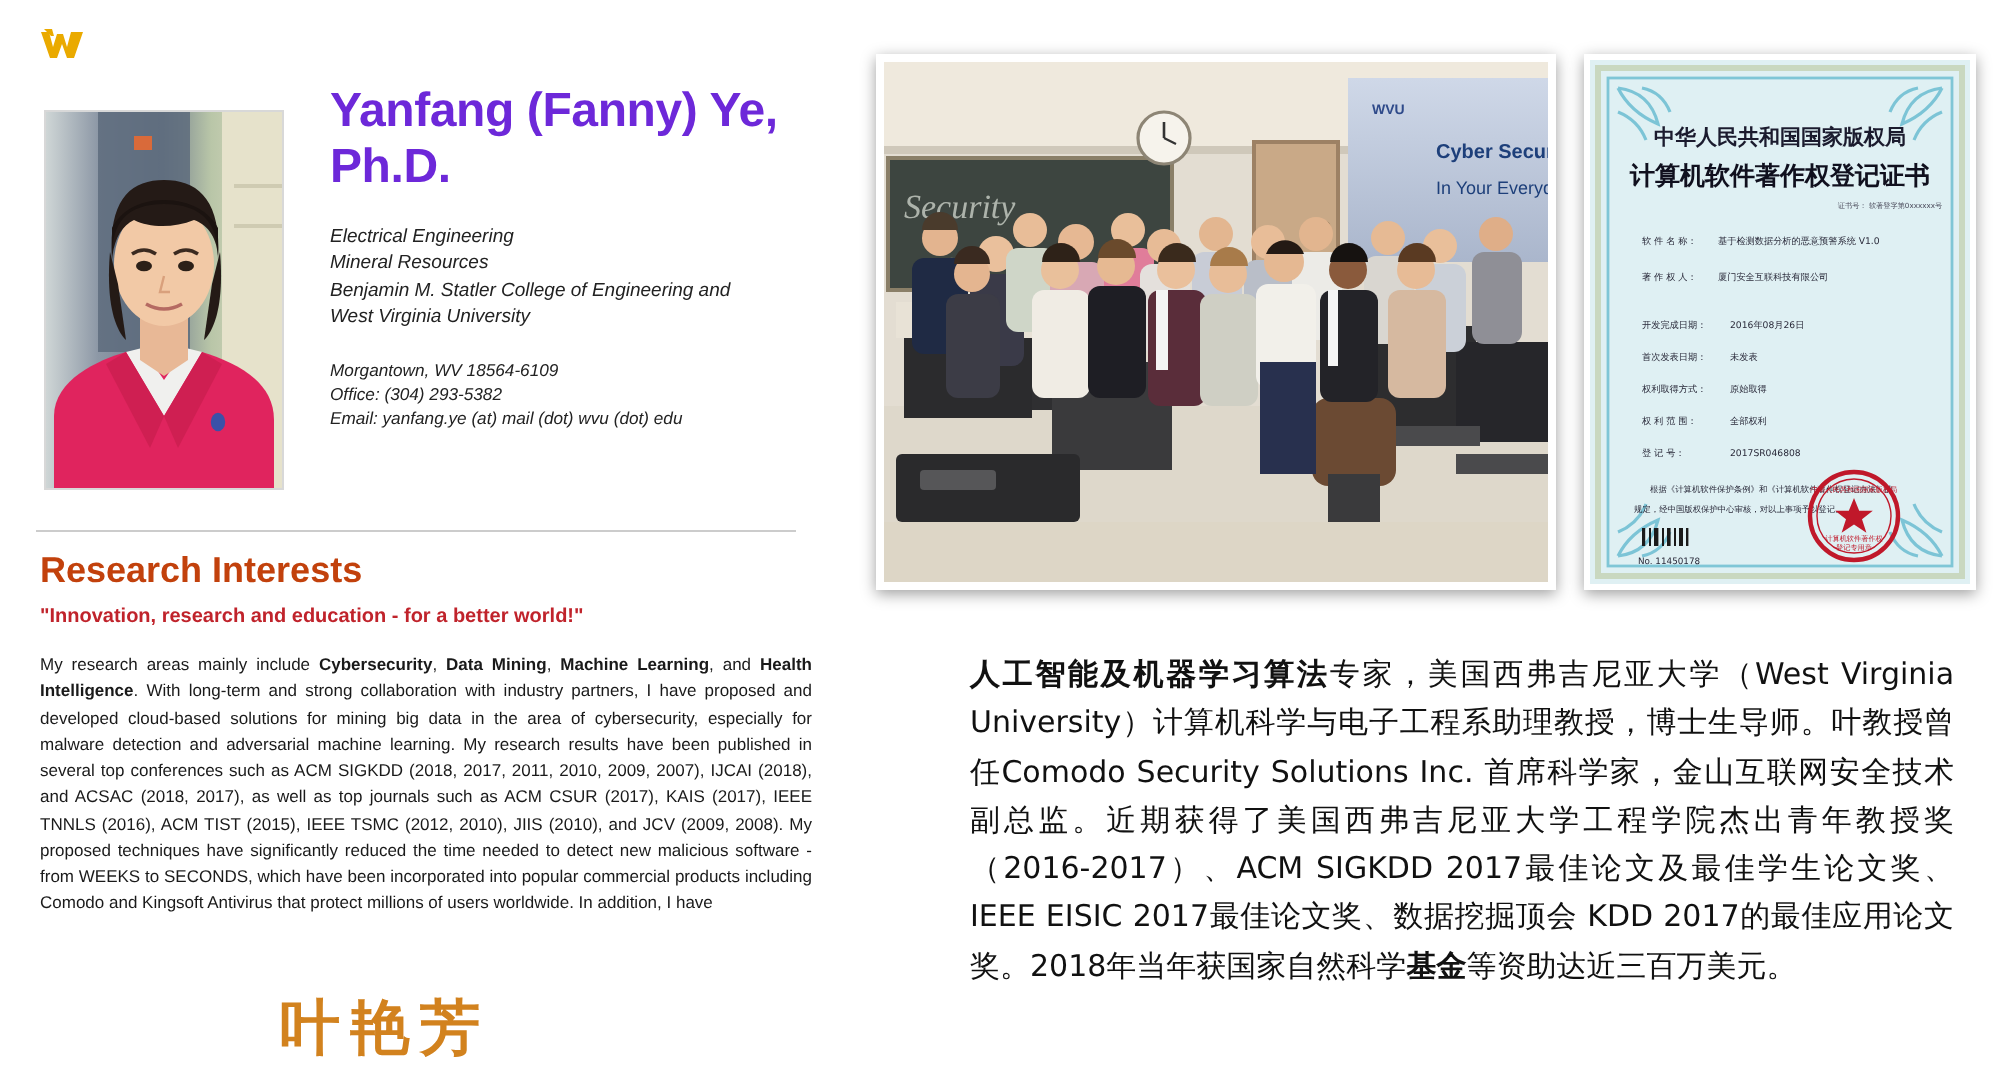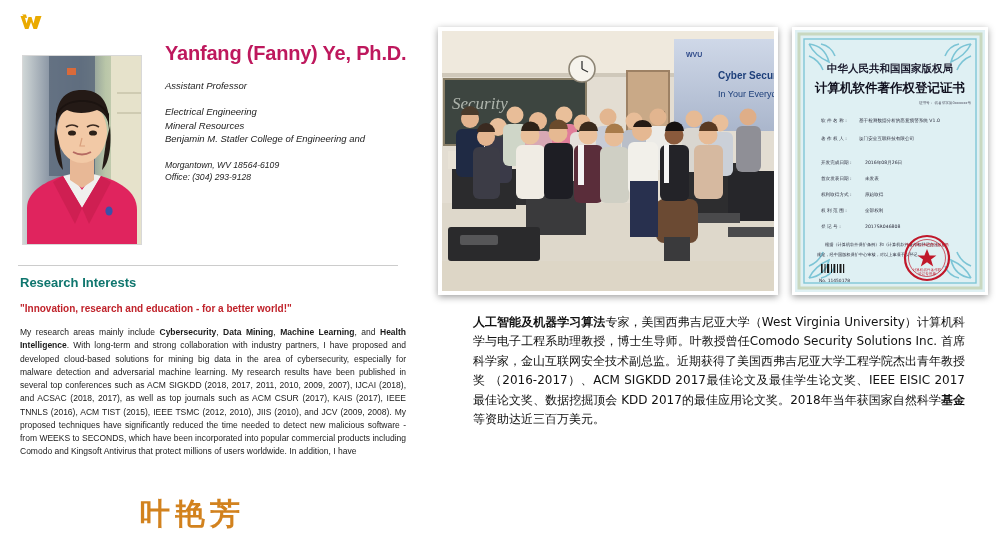--- a/index.html
+++ b/index.html
@@ -57,23 +57,23 @@
   }
   #portrait svg { display: block; width: 100%; height: 100%; }
 
   
   #name-block {
     position: absolute;
     left: 165px; top: 42px;
     width: 250px;
   }
   #person-name {
-    font-size: 20px;
+    font-size: 24px;
     font-weight: 700;
-    color: #be185d;
+    color: #6d28d9;
     line-height: 1.18;
     margin: 0;
     letter-spacing: -0.2px;
   }
   #person-title {
     font-style: italic;
     font-size: 9.5px;
     color: #222222;
     margin: 14px 0 0 0;
     line-height: 1.35;
@@ -100,23 +100,23 @@
     left: 18px; top: 265px;
     width: 380px;
     height: 1px;
     background: #cccccc;
   }
 
   
   #research-heading {
     position: absolute;
     left: 20px; top: 275px;
-    font-size: 13px;
+    font-size: 18px;
     font-weight: 700;
-    color: #0f766e;
+    color: #c2410c;
     margin: 0;
   }
   #research-quote {
     position: absolute;
     left: 20px; top: 303px;
     font-size: 10px;
     font-weight: 700;
     color: #c0232b;
     margin: 0;
   }
@@ -171,25 +171,25 @@
     box-sizing: border-box;
   }
   .photo-frame svg { display: block; width: 100%; height: 100%; }
 
   
   #chinese-bio {
     position: absolute;
     left: 48px; top: 313px;
     width: 492px;
     font-family: "DejaVu Sans", sans-serif;
-    font-size: 12px;
+    font-size: 15px;
     color: #111111;
     line-height: 1.62;
     text-align: justify;
-    margin: 0;
+    margin: 12px;
   }
   #chinese-bio b { font-weight: 700; }
 </style>
 </head>
 <body>
 
 <div id="left-column">
 
   <div id="wvu-logo">
     <span>
@@ -238,29 +238,30 @@
       <ellipse cx="49" cy="77" rx="4" ry="2.6" fill="#2c2018"></ellipse>
       <ellipse cx="70" cy="77" rx="4" ry="2.6" fill="#2c2018"></ellipse>
 
       <path d="M59 82 L57 90 L62 90" stroke="#d9a07c" stroke-width="1.2" fill="none"></path>
       <path d="M50 96 Q59 101 68 96" stroke="#b56a62" stroke-width="1.8" fill="none"></path>
     </svg>
   </div>
 
   <div id="name-block">
     <h1 id="person-name">Yanfang (Fanny) Ye, Ph.D.</h1>
-    <p id="person-title">Assistant Professor</p>
     <div id="affiliation">
         <div>Electrical Engineering</div>
         <div>Mineral Resources</div>
         <div>Benjamin M. Statler College of Engineering and</div>
+        <div>West Virginia University</div>
       </div>
     <div id="contact">
         <div>Morgantown, WV 18564-6109</div>
-        <div>Office: (304) 293-9128</div>
+        <div>Office: (304) 293-5382</div>
+        <div>Email: yanfang.ye (at) mail (dot) wvu (dot) edu</div>
       </div>
   </div>
 
   <div id="section-divider"></div>
 
   <h2 id="research-heading">Research Interests</h2>
   <p id="research-quote">"Innovation, research and education - for a better world!"</p>
   <p id="research-body">My research areas mainly include <b>Cybersecurity</b>, <b>Data Mining</b>, <b>Machine Learning</b>, and <b>Health Intelligence</b>. With long-term and strong collaboration with industry partners, I have proposed and developed cloud-based solutions for mining big data in the area of cybersecurity, especially for malware detection and adversarial machine learning. My research results have been published in several top conferences such as ACM SIGKDD (2018, 2017, 2011, 2010, 2009, 2007), IJCAI (2018), and ACSAC (2018, 2017), as well as top journals such as ACM CSUR (2017), KAIS (2017), IEEE TNNLS (2016), ACM TIST (2015), IEEE TSMC (2012, 2010), JIIS (2010), and JCV (2009, 2008). My proposed techniques have significantly reduced the time needed to detect new malicious software - from WEEKS to SECONDS, which have been incorporated into popular commercial products including Comodo and Kingsoft Antivirus that protect millions of users worldwide. In addition, I have</p>
 
   <div id="chinese-name">叶艳芳</div>

